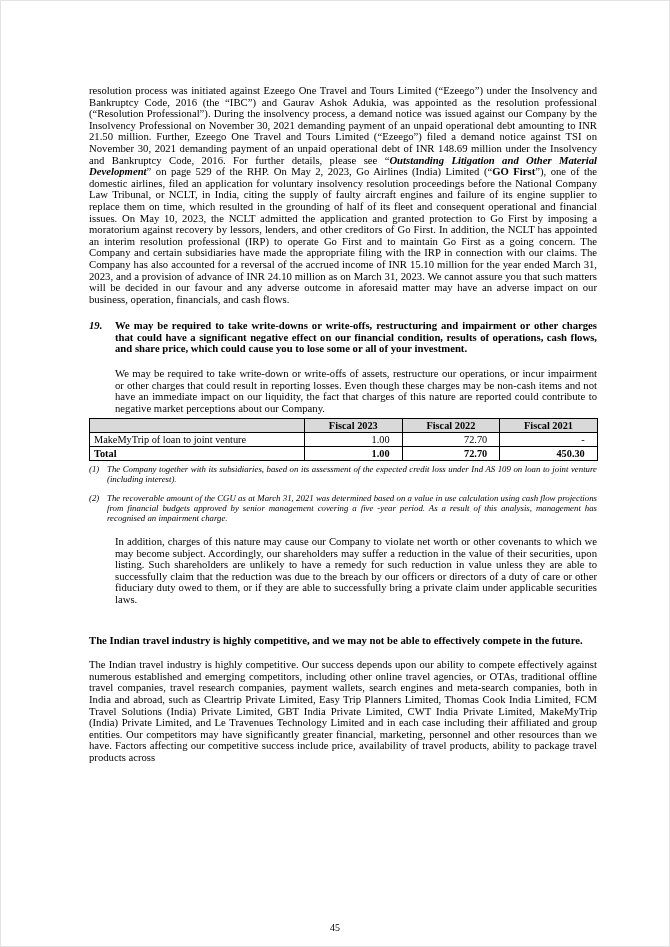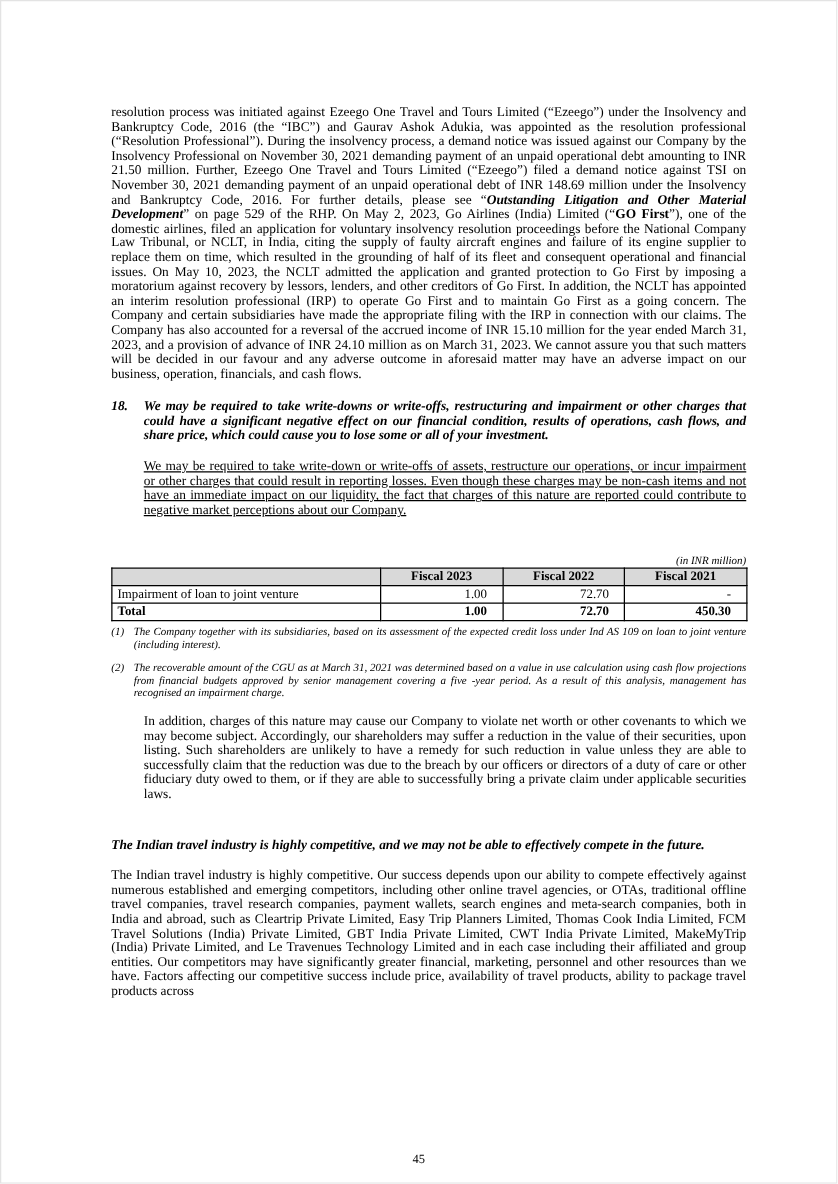--- a/index.html
+++ b/index.html
@@ -36,24 +36,23 @@
     font-size: 10.7px;
     line-height: 11.6px;
     font-weight: bold;
     font-style: italic;
   }
   .risk-body { flex: 1 1 auto; min-width: 0; }
   .risk-heading {
     font-size: 10.7px;
     line-height: 11.6px;
     font-weight: bold;
-    font-style: italic;
     margin-bottom: 13px;
   }
-  .risk-para { margin-bottom: 29px; text-decoration: underline; }
+  .risk-para { margin-bottom: 4px; }
   .risk-para-last { margin-bottom: 15px; }
   .for-instance { margin-bottom: 8px; }
 
   .unit-note {
     margin-left: -26px;
     width: 508px;
     text-align: right;
     font-style: italic;
     font-size: 8.8px;
     line-height: 10px;
@@ -109,45 +108,44 @@
 </style>
 </head>
 <body>
 
 <div class="page">
   <div class="content">
 
     <p class="body-text just intro-para"><span>resolution process was initiated against Ezeego One Travel and Tours Limited (“Ezeego”) under the Insolvency and Bankruptcy Code, 2016 (the “IBC”) and Gaurav Ashok Adukia, was appointed as the resolution professional (“Resolution Professional”). During the insolvency process, a demand notice was issued against our Company by the Insolvency Professional on November 30, 2021 demanding payment of an unpaid operational debt amounting to INR 21.50 million. Further, Ezeego One Travel and Tours Limited (“Ezeego”) filed a demand notice against TSI on November 30, 2021 demanding payment of an unpaid operational debt of INR 148.69 million under the Insolvency and Bankruptcy Code, 2016. For further details, please see “</span><span class="bi">Outstanding Litigation and Other Material Development</span><span>” on page 529 of the RHP. On May 2, 2023, Go Airlines (India) Limited (“</span><span class="b">GO First</span><span>”), one of the domestic airlines, filed an application for voluntary insolvency resolution proceedings before the National Company Law Tribunal, or NCLT, in India, citing the supply of faulty aircraft engines and failure of its engine supplier to replace them on time, which resulted in the grounding of half of its fleet and consequent operational and financial issues. On May 10, 2023, the NCLT admitted the application and granted protection to Go First by imposing a moratorium against recovery by lessors, lenders, and other creditors of Go First. In addition, the NCLT has appointed an interim resolution professional (IRP) to operate Go First and to maintain Go First as a going concern. The Company and certain subsidiaries have made the appropriate filing with the IRP in connection with our claims. The Company has also accounted for a reversal of the accrued income of INR 15.10 million for the year ended March 31, 2023, and a provision of advance of INR 24.10 million as on March 31, 2023. We cannot assure you that such matters will be decided in our favour and any adverse outcome in aforesaid matter may have an adverse impact on our business, operation, financials, and cash flows.</span></p>
 
     <div class="risk-item">
-      <div class="risk-num">18.</div>
+      <div class="risk-num">19.</div>
       <div class="risk-body">
         <p class="risk-heading just">We may be required to take write-downs or write-offs, restructuring and impairment or other charges that could have a significant negative effect on our financial condition, results of operations, cash flows, and share price, which could cause you to lose some or all of your investment.</p>
 
         <p class="body-text just risk-para">We may be required to take write-down or write-offs of assets, restructure our operations, or incur impairment or other charges that could result in reporting losses. Even though these charges may be non-cash items and not have an immediate impact on our liquidity, the fact that charges of this nature are reported could contribute to negative market perceptions about our Company.</p>
 
 
-        <div class="unit-note">(in INR million)</div>
 
         <table class="impairment">
           <colgroup>
             <col class="c-label">
               <col class="c-num">
               <col class="c-num">
               <col class="c-num">
           </colgroup>
           <tbody>
               <tr class="head">
             <th></th>
             <th>Fiscal 2023</th>
             <th>Fiscal 2022</th>
             <th>Fiscal 2021</th>
           </tr>
           <tr>
-            <td>Impairment of loan to joint venture</td>
+            <td>MakeMyTrip of loan to joint venture</td>
             <td class="num">1.00</td>
             <td class="num">72.70</td>
             <td class="num">-</td>
           </tr>
           <tr class="total">
             <td>Total</td>
             <td class="num">1.00</td>
             <td class="num">72.70</td>
             <td class="num">450.30</td>
           </tr>

